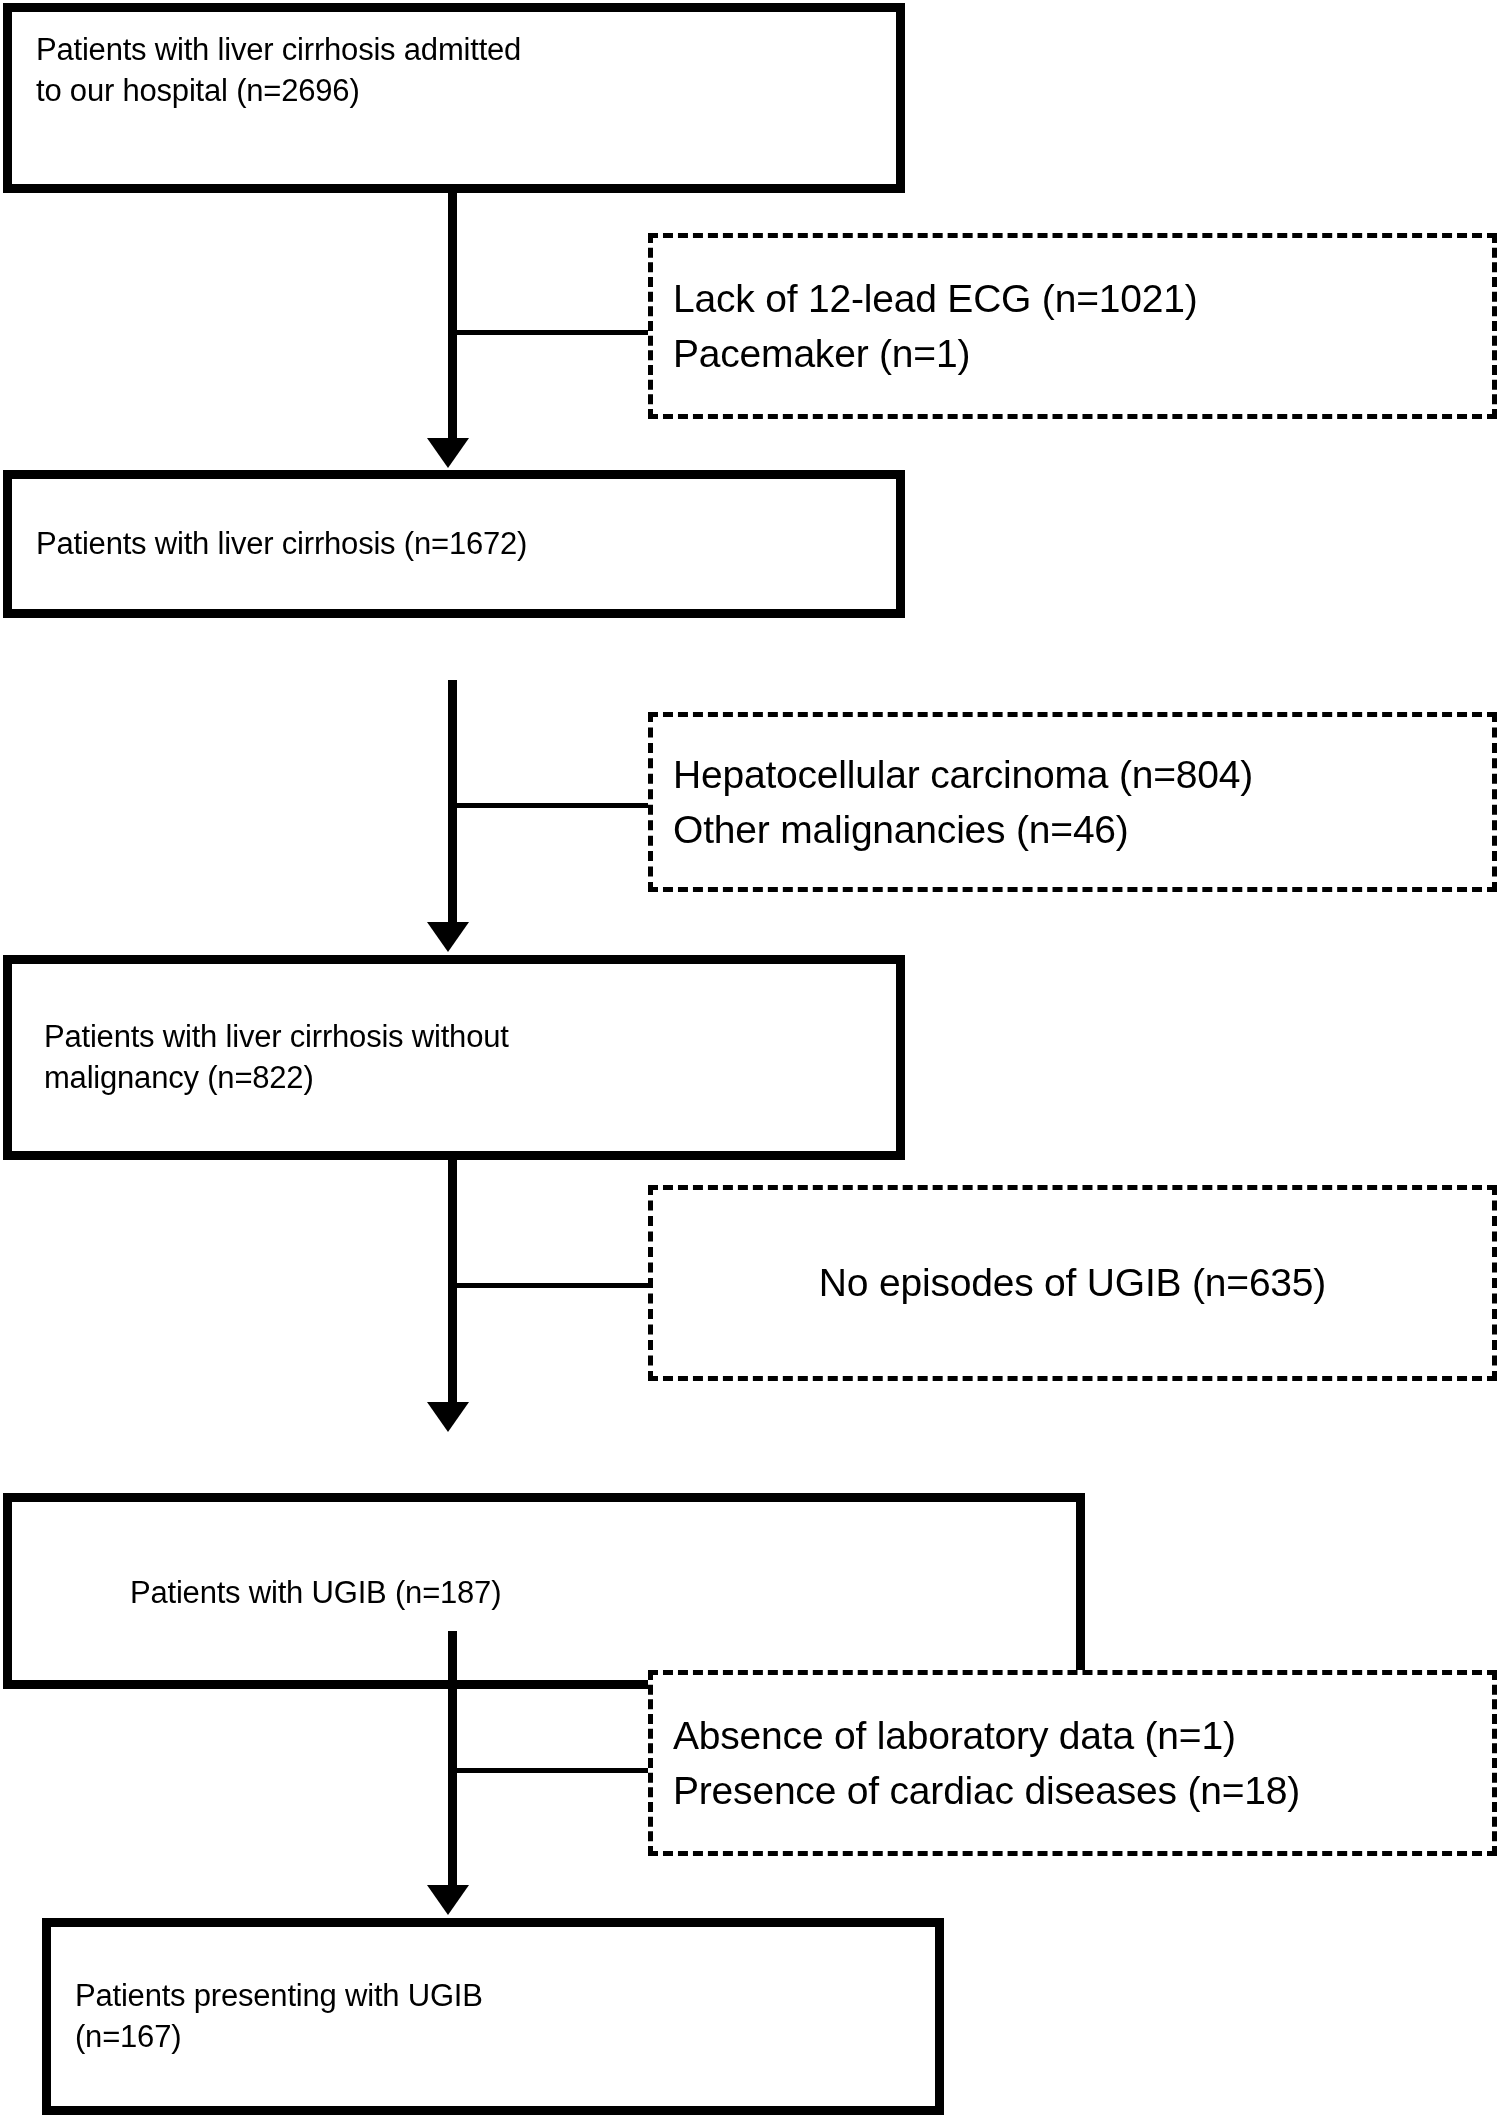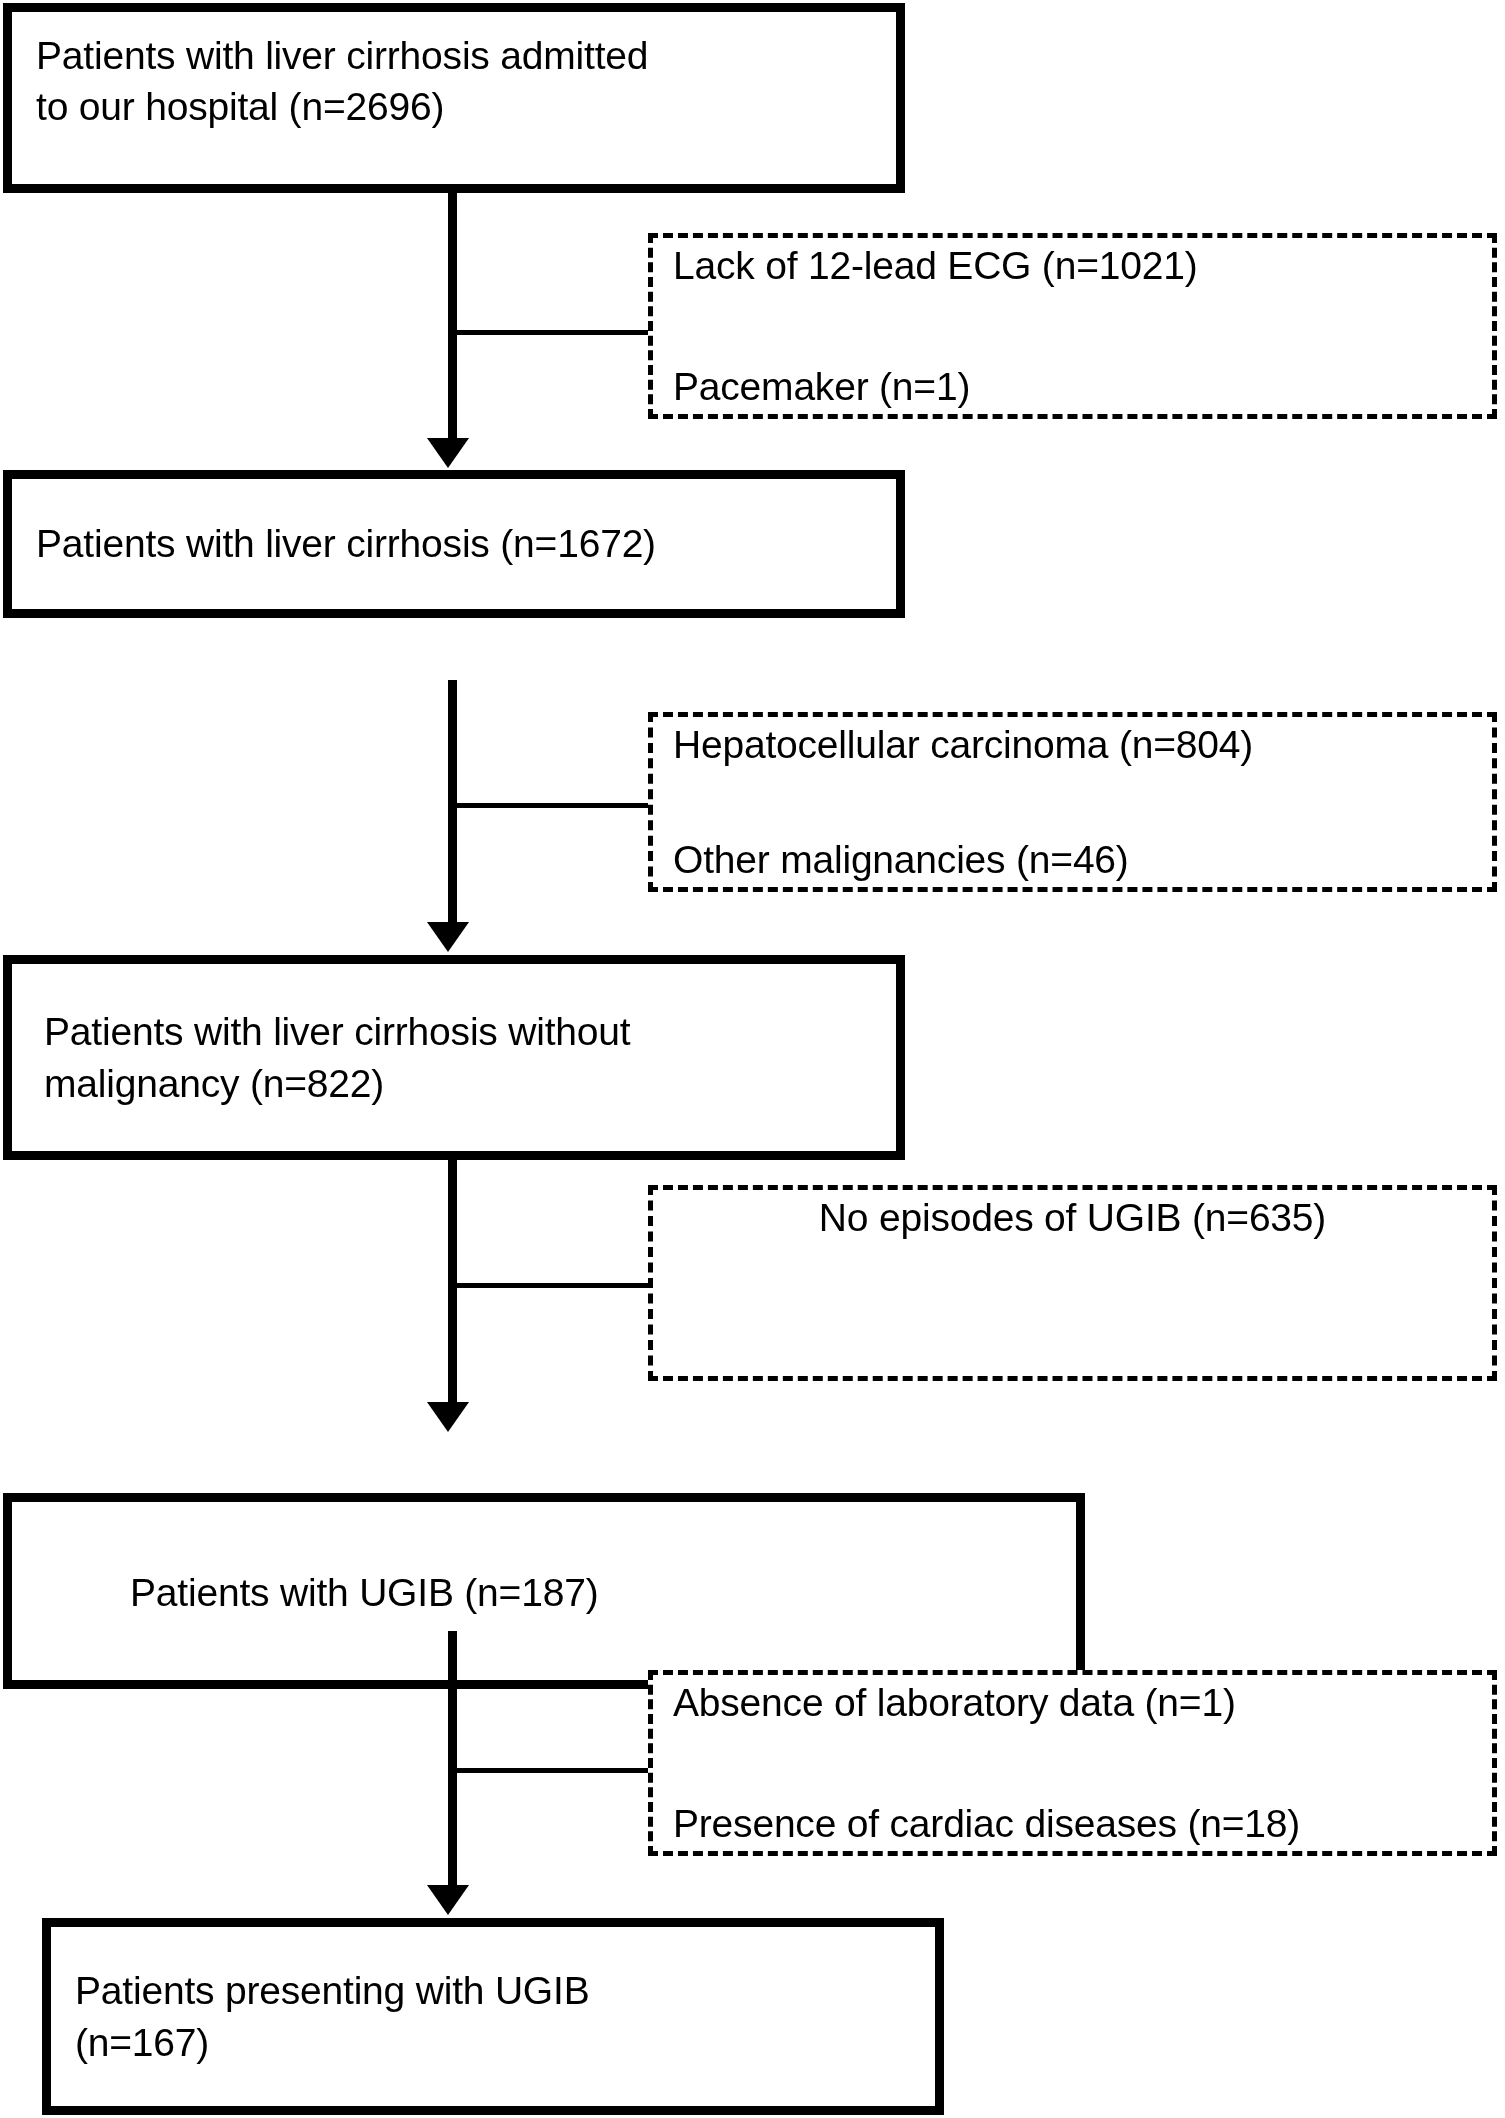--- a/index.html
+++ b/index.html
@@ -25,39 +25,39 @@
     position: absolute;
     box-sizing: border-box;
     background: #ffffff;
     border: 9px solid #000000;
     display: flex;
     flex-direction: column;
     justify-content: center;
   }
   .node-box .node-text {
     display: block;
-    font-size: 39px;
+    font-size: 31px;
     line-height: 1.32;
     color: #000000;
     white-space: pre-line;
     letter-spacing: -0.2px;
   }
   .node-box.top-align {
     justify-content: flex-start;
   }
 
   
   .excl-box {
     position: absolute;
     box-sizing: border-box;
     background: #ffffff;
     border: 5px dashed #000000;
     display: flex;
     flex-direction: column;
-    justify-content: space-between;
+    justify-content: center;
   }
   .excl-box .excl-line {
     display: block;
     font-size: 39px;
     line-height: 1.42;
     color: #000000;
     white-space: nowrap;
     letter-spacing: -0.2px;
   }
   .excl-box.center-text .excl-line {

